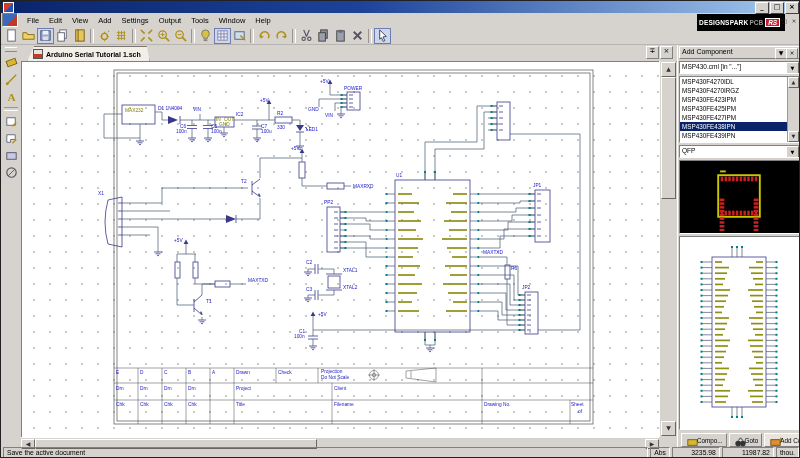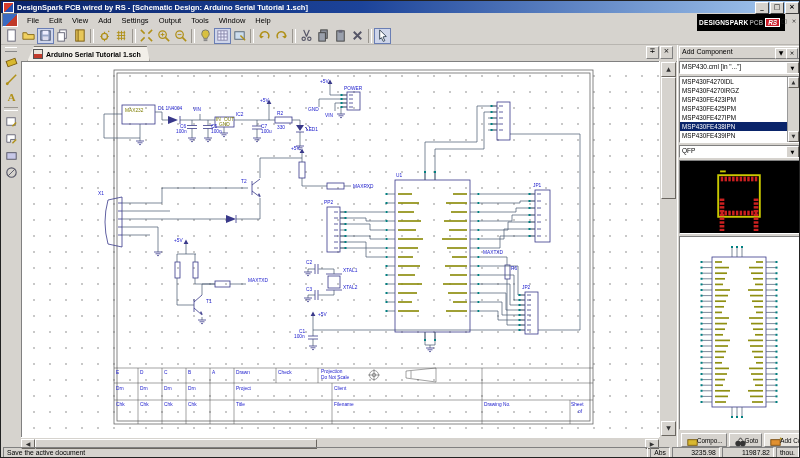--- a/index.html
+++ b/index.html
@@ -75,21 +75,20 @@
   .scell{height:10px;border:1px solid;border-color:#808080 #fff #fff #808080;padding:0 3px;line-height:9px;white-space:nowrap;}
   #smsg{flex:1;}
 </style>
 </head>
 <body>
 
 <div id="root">
 
   <div class="abs" id="titlebar">
     <div id="titleicon"></div>
-    <span>DesignSpark PCB wired by RS - [Schematic Design: Arduino Serial Tutorial 1.sch]</span>
     <div class="wbtns">
       <div class="wbtn">_</div>
       <div class="wbtn">□</div>
       <div class="wbtn">×</div>
     </div>
   </div>
 
   <div class="abs" id="menubar">
     <div id="appicon"></div>
     <span id="menuitems"><span class="mitem">File</span><span class="mitem">Edit</span><span class="mitem">View</span><span class="mitem">Add</span><span class="mitem">Settings</span><span class="mitem">Output</span><span class="mitem">Tools</span><span class="mitem">Window</span><span class="mitem">Help</span></span>

